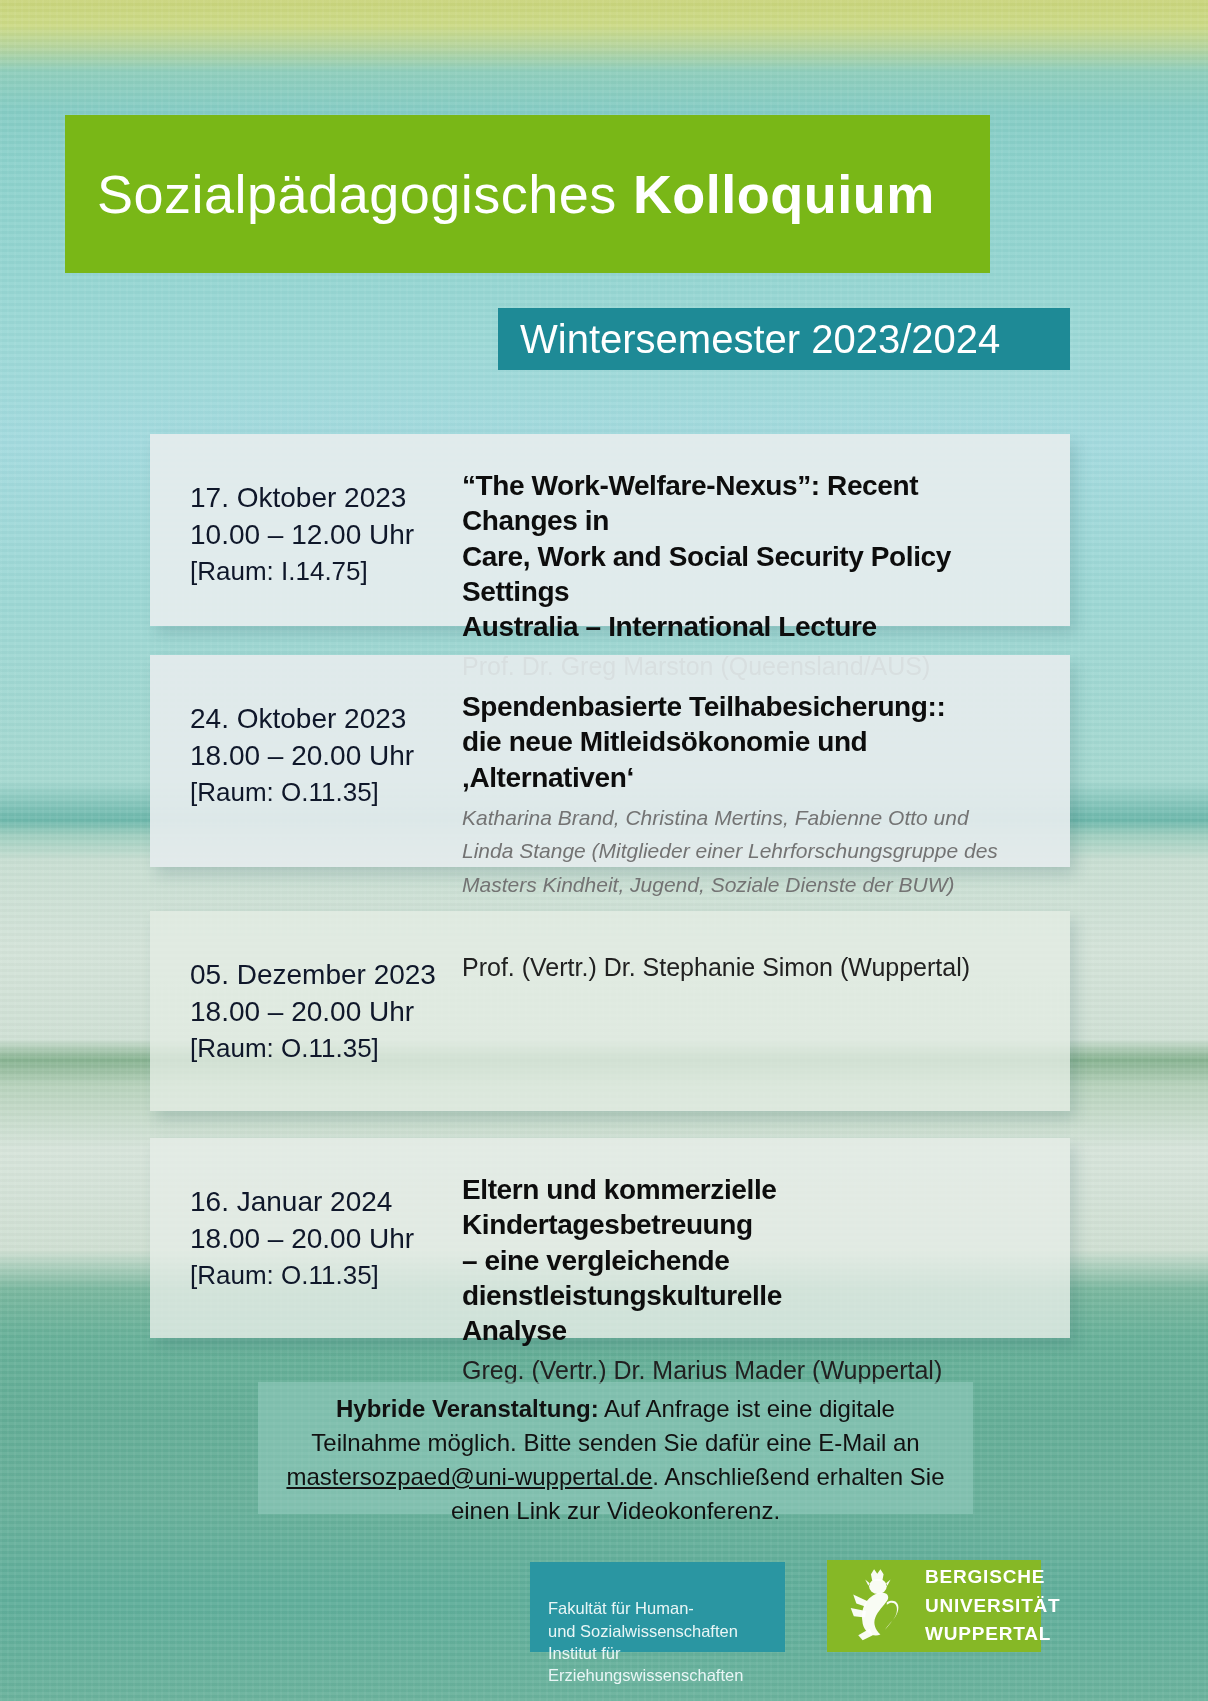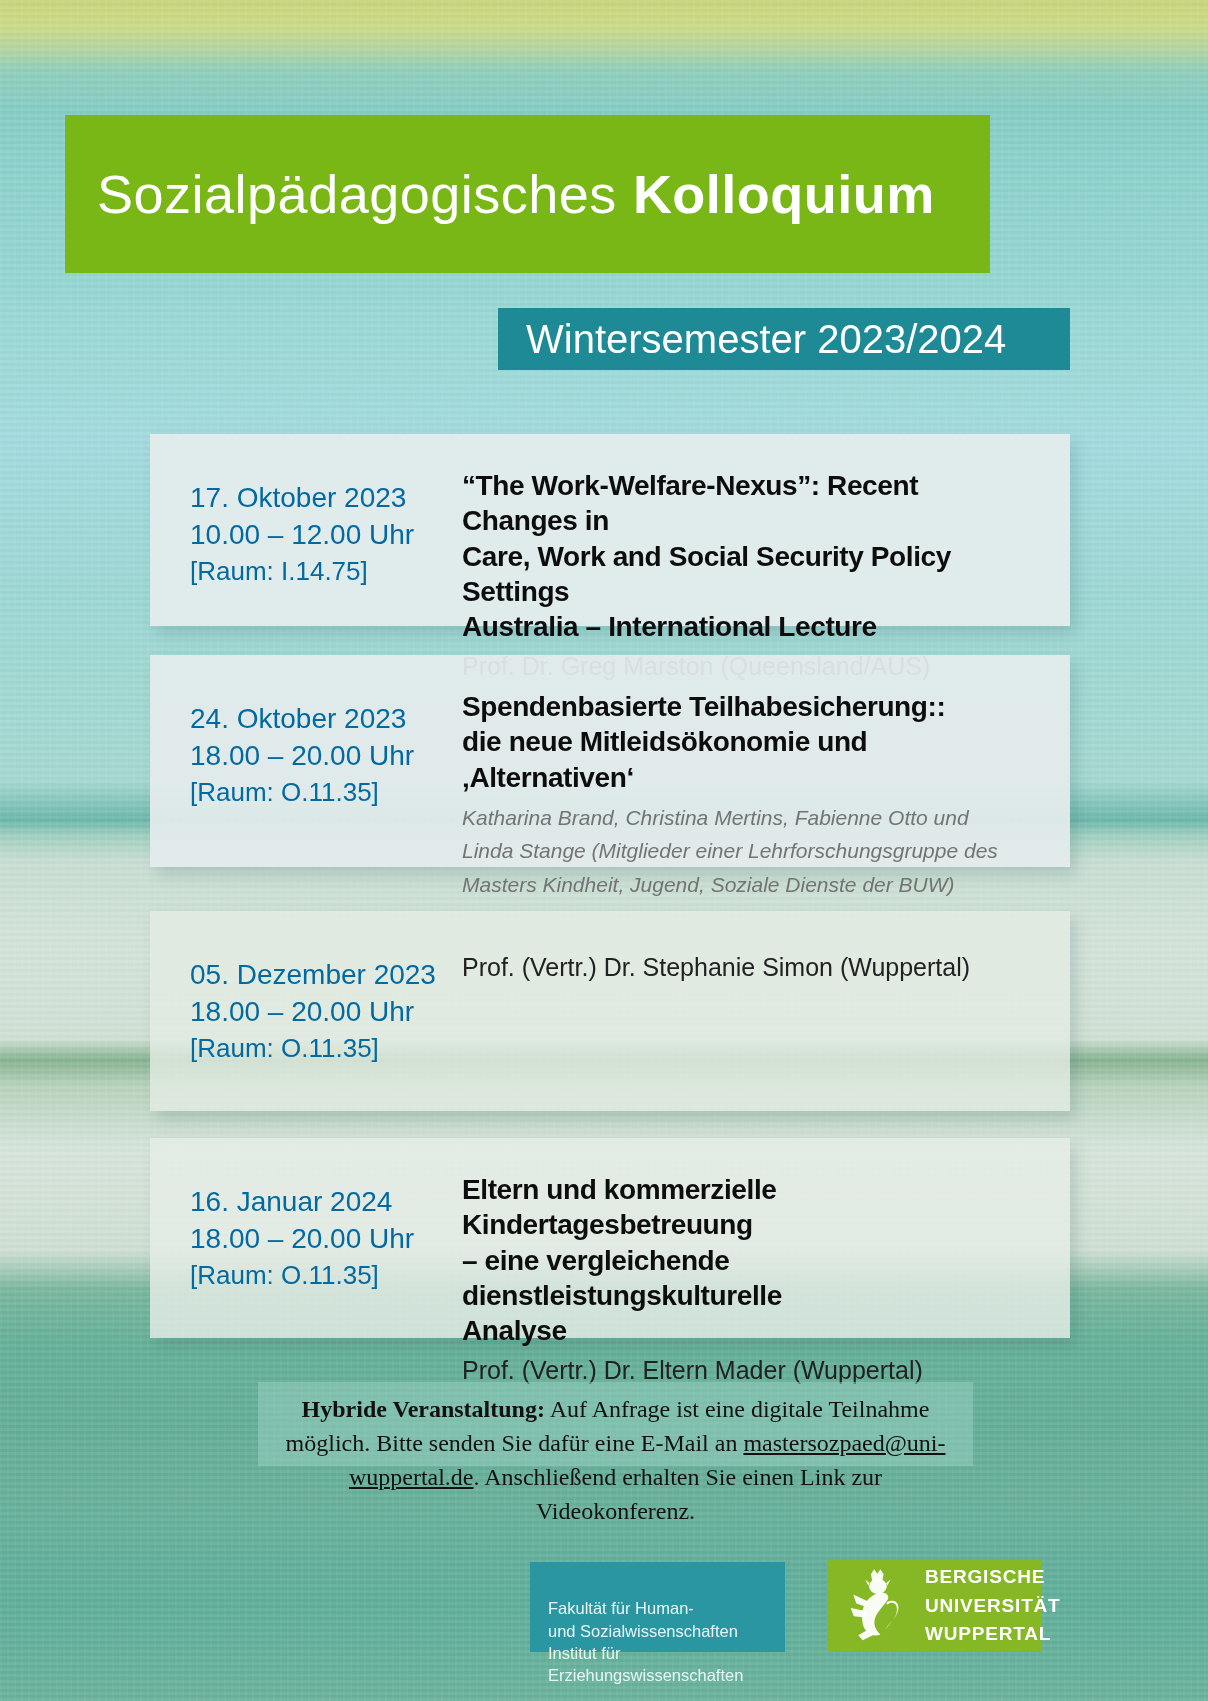--- a/index.html
+++ b/index.html
@@ -22,48 +22,48 @@
     left:65px;top:115px;width:925px;height:158px;
     background:var(--banner_green,#79b717);
     display:flex;align-items:center;padding-left:32px;box-sizing:border-box;
     color:#ffffff;font-size:54px;letter-spacing:0.5px;white-space:nowrap;
   }
   .title-banner .w1{font-weight:500;}
   .title-banner .w2{font-weight:800;margin-left:16px;}
   .subtitle-banner{
     left:498px;top:308px;width:572px;height:62px;
     background:var(--banner_teal,#1e8a96);
-    display:flex;align-items:center;padding-left:28px;box-sizing:border-box;
+    display:flex;align-items:center;padding-left:22px;box-sizing:border-box;
     color:#ffffff;font-size:40px;font-weight:400;white-space:nowrap;
   }
   
   .card{
     left:150px;width:920px;box-sizing:border-box;
     display:grid;grid-template-columns:272px 1fr;
     padding:34px 30px 26px 40px;
     box-shadow:6px 8px 14px rgba(40,90,95,0.18);
   }
   .card.c1{top:434px;height:192px;background:rgba(227,235,236,0.96);}
   .card.c2{top:655px;height:212px;background:rgba(227,235,236,0.94);}
   .card.c3{top:905px;height:200px;background:rgba(228,236,228,0.80);margin-top:6px;}
   .card.c4{top:1138px;height:200px;background:rgba(229,237,231,0.82);}
-  .when{color:#0369a1;font-size:28px;line-height:1.32;padding-top:12px;}
+  .when{color:#0f172a;font-size:28px;line-height:1.32;padding-top:12px;}
   .when .room{font-size:26px;}
   .etitle{
     color:#0d0d0d;font-weight:700;font-size:28px;line-height:1.26;
     letter-spacing:-0.4px;white-space:pre-line;
   }
   .espeaker{color:#212121;font-size:25px;margin-top:8px;white-space:pre-line;}
   .espeaker.italic{font-style:italic;font-size:21px;line-height:1.6;margin-top:6px;color:#737373;}
   
   .note-box{
-    left:258px;top:1382px;width:715px;height:84px;
+    left:258px;top:1382px;width:715px;height:132px;
     background:rgba(151,205,193,0.55);
     color:#111;font-size:24px;line-height:1.42;text-align:center;
-    padding:10px 26px;box-sizing:border-box;font-family:Liberation Serif, serif;
+    padding:10px 26px;box-sizing:border-box;
   }
   .note-box b{font-weight:700;}
   .note-box a{color:#111;text-decoration:underline;}
   
   .faculty-box{
     left:530px;top:1562px;width:255px;height:90px;
     background:var(--footer_teal,#2a96a2);
     color:#e9f6f6;font-size:16.5px;line-height:1.35;
     padding:13px 0 0 18px;box-sizing:border-box;white-space:pre-line;
   }
@@ -134,21 +134,21 @@
 <div class="abs card c4">
   <div class="when">
     <div>16. Januar 2024</div>
     <div>18.00 – 20.00 Uhr</div>
     <div class="room">[Raum: O.11.35]</div>
   </div>
   <div>
     <div class="etitle">Eltern und kommerzielle Kindertagesbetreuung
 – eine vergleichende dienstleistungskulturelle
 Analyse</div>
-    <div class="espeaker">Prof. (Vertr.) Dr. Eltern Mader (Wuppertal)</div>
+    <div class="espeaker">Greg. (Vertr.) Dr. Marius Mader (Wuppertal)</div>
   </div>
 </div>
 
 <div class="abs note-box">
   <b>Hybride Veranstaltung:</b><span> Auf Anfrage ist eine digitale Teilnahme möglich. Bitte senden Sie dafür eine E-Mail an </span><a href="#">mastersozpaed@uni-wuppertal.de</a><span>. Anschließend erhalten Sie einen Link zur Videokonferenz.</span>
 </div>
 
 <div class="abs faculty-box">
   <span>Fakultät für Human-
 und Sozialwissenschaften

